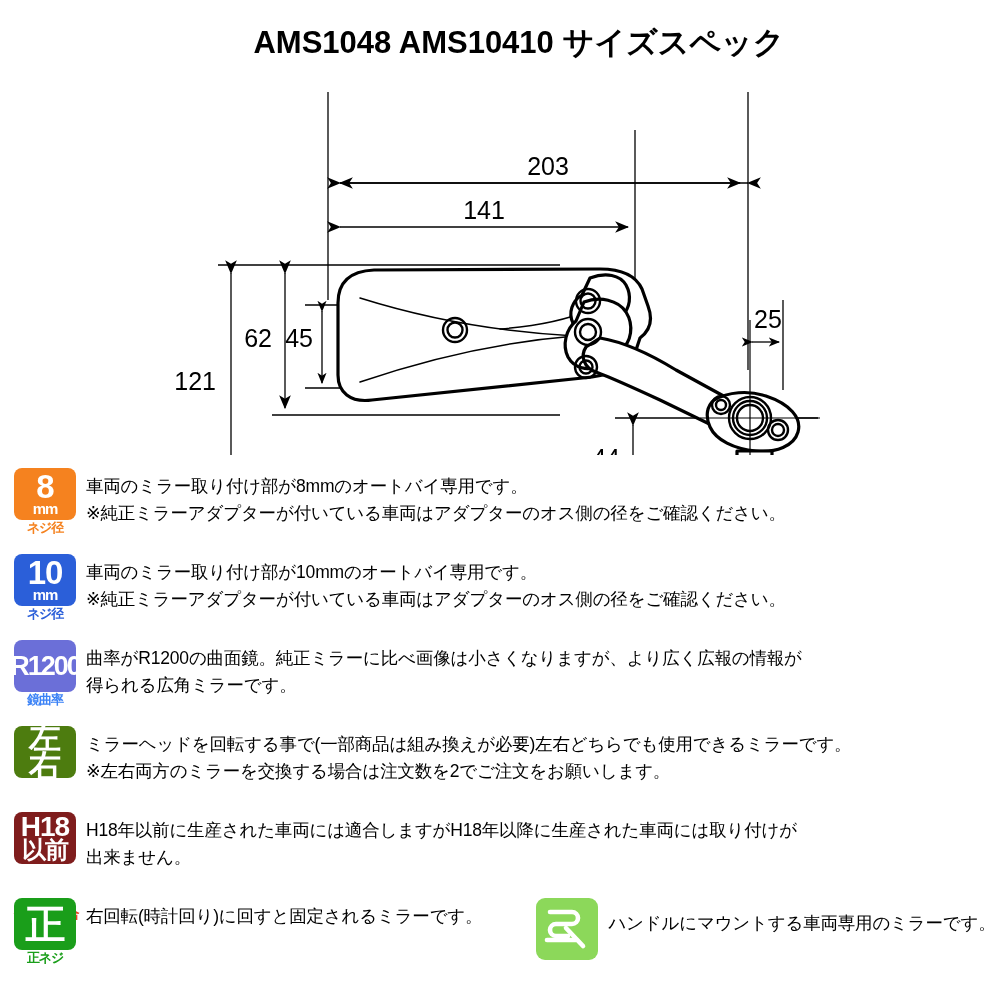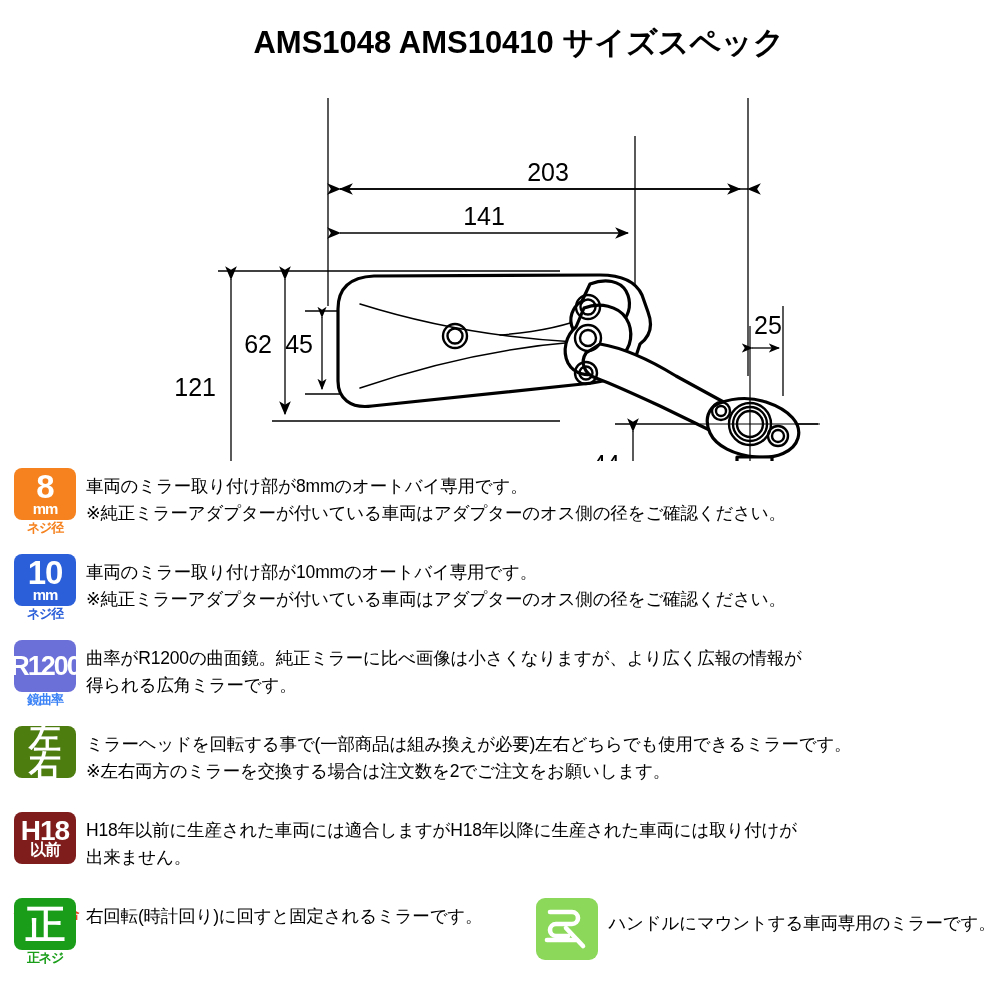--- a/index.html
+++ b/index.html
@@ -26,21 +26,21 @@
     font-size: 31px;
     font-weight: bold;
     letter-spacing: 0px;
     white-space: nowrap;
     padding-left: 19px;
   }
 
   
   .diagram {
     position: absolute;
-    top: 76px;
+    top: 70px;
     left: 0;
     width: 820px;
     height: 385px;
   }
   .diagram svg { display: block; }
 
   
   .features {
     position: absolute;
     top: 468px;
@@ -111,21 +111,21 @@
   }
 
   
   .s8   .badge-main  { font-size: 33px; }
   .s8   .badge-sub   { font-size: 15px; }
   .s10  .badge-main  { font-size: 33px; }
   .s10  .badge-sub   { font-size: 15px; }
   .sr   .badge-main  { font-size: 27px; letter-spacing: -2px; }
   .slr  .badge-main  { font-size: 32px; letter-spacing: 0px; }
   .sh18 .badge-main  { font-size: 28px; }
-  .sh18 .badge-sub   { font-size: 16px; letter-spacing: -1px; }
+  .sh18 .badge-sub   { font-size: 24px; letter-spacing: -1px; }
   .ssc  .badge-main  { font-size: 40px; line-height: 1; }
 
   
   .hbadge-box {
     width: 62px;
     height: 62px;
     border-radius: 9px;
     display: flex;
     align-items: center;
     justify-content: center;

